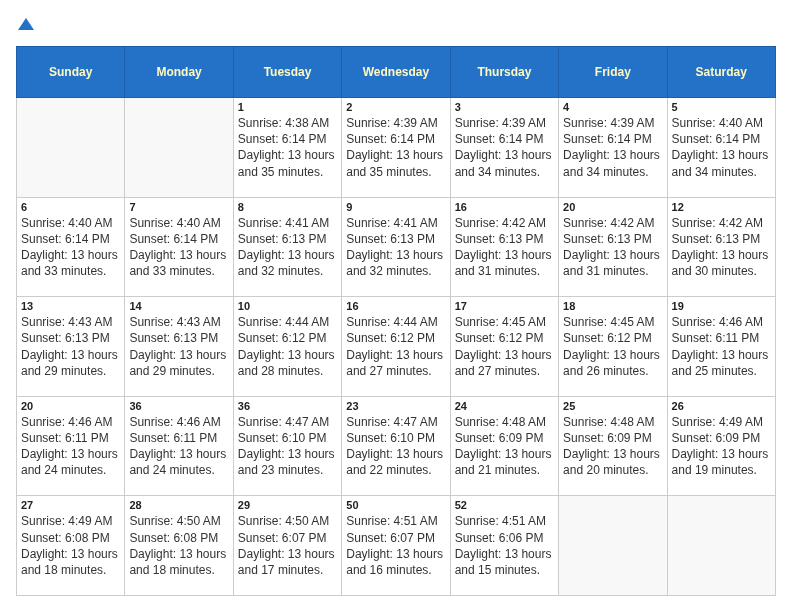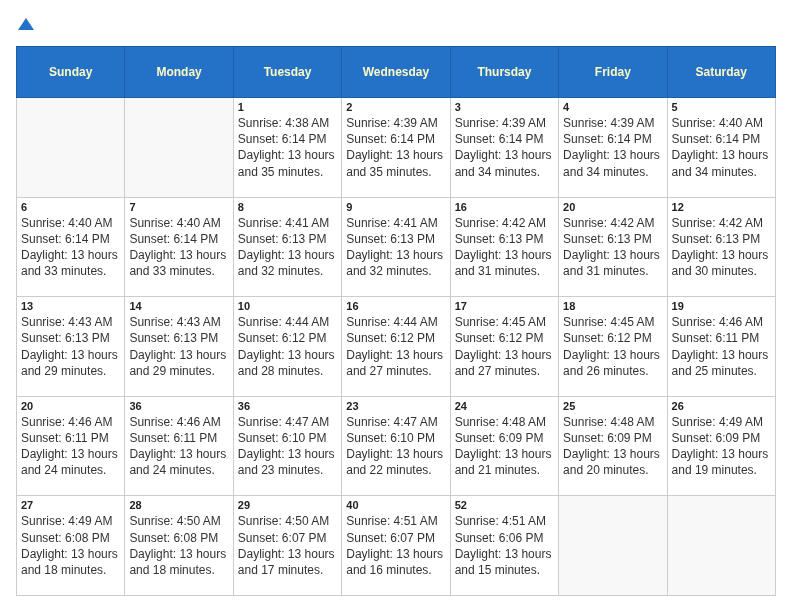--- a/index.html
+++ b/index.html
@@ -314,21 +314,21 @@
 Sunset: 6:08 PM
 Daylight: 13 hours and 18 minutes.</div>
           </td>
           <td>
             <span class="day-number">29</span>
             <div class="day-info" style="white-space: pre-line;">Sunrise: 4:50 AM
 Sunset: 6:07 PM
 Daylight: 13 hours and 17 minutes.</div>
           </td>
           <td>
-            <span class="day-number">40</span>
+            <span class="day-number">50</span>
             <div class="day-info" style="white-space: pre-line;">Sunrise: 4:51 AM
 Sunset: 6:07 PM
 Daylight: 13 hours and 16 minutes.</div>
           </td>
           <td>
             <span class="day-number">52</span>
             <div class="day-info" style="white-space: pre-line;">Sunrise: 4:51 AM
 Sunset: 6:06 PM
 Daylight: 13 hours and 15 minutes.</div>
           </td>

